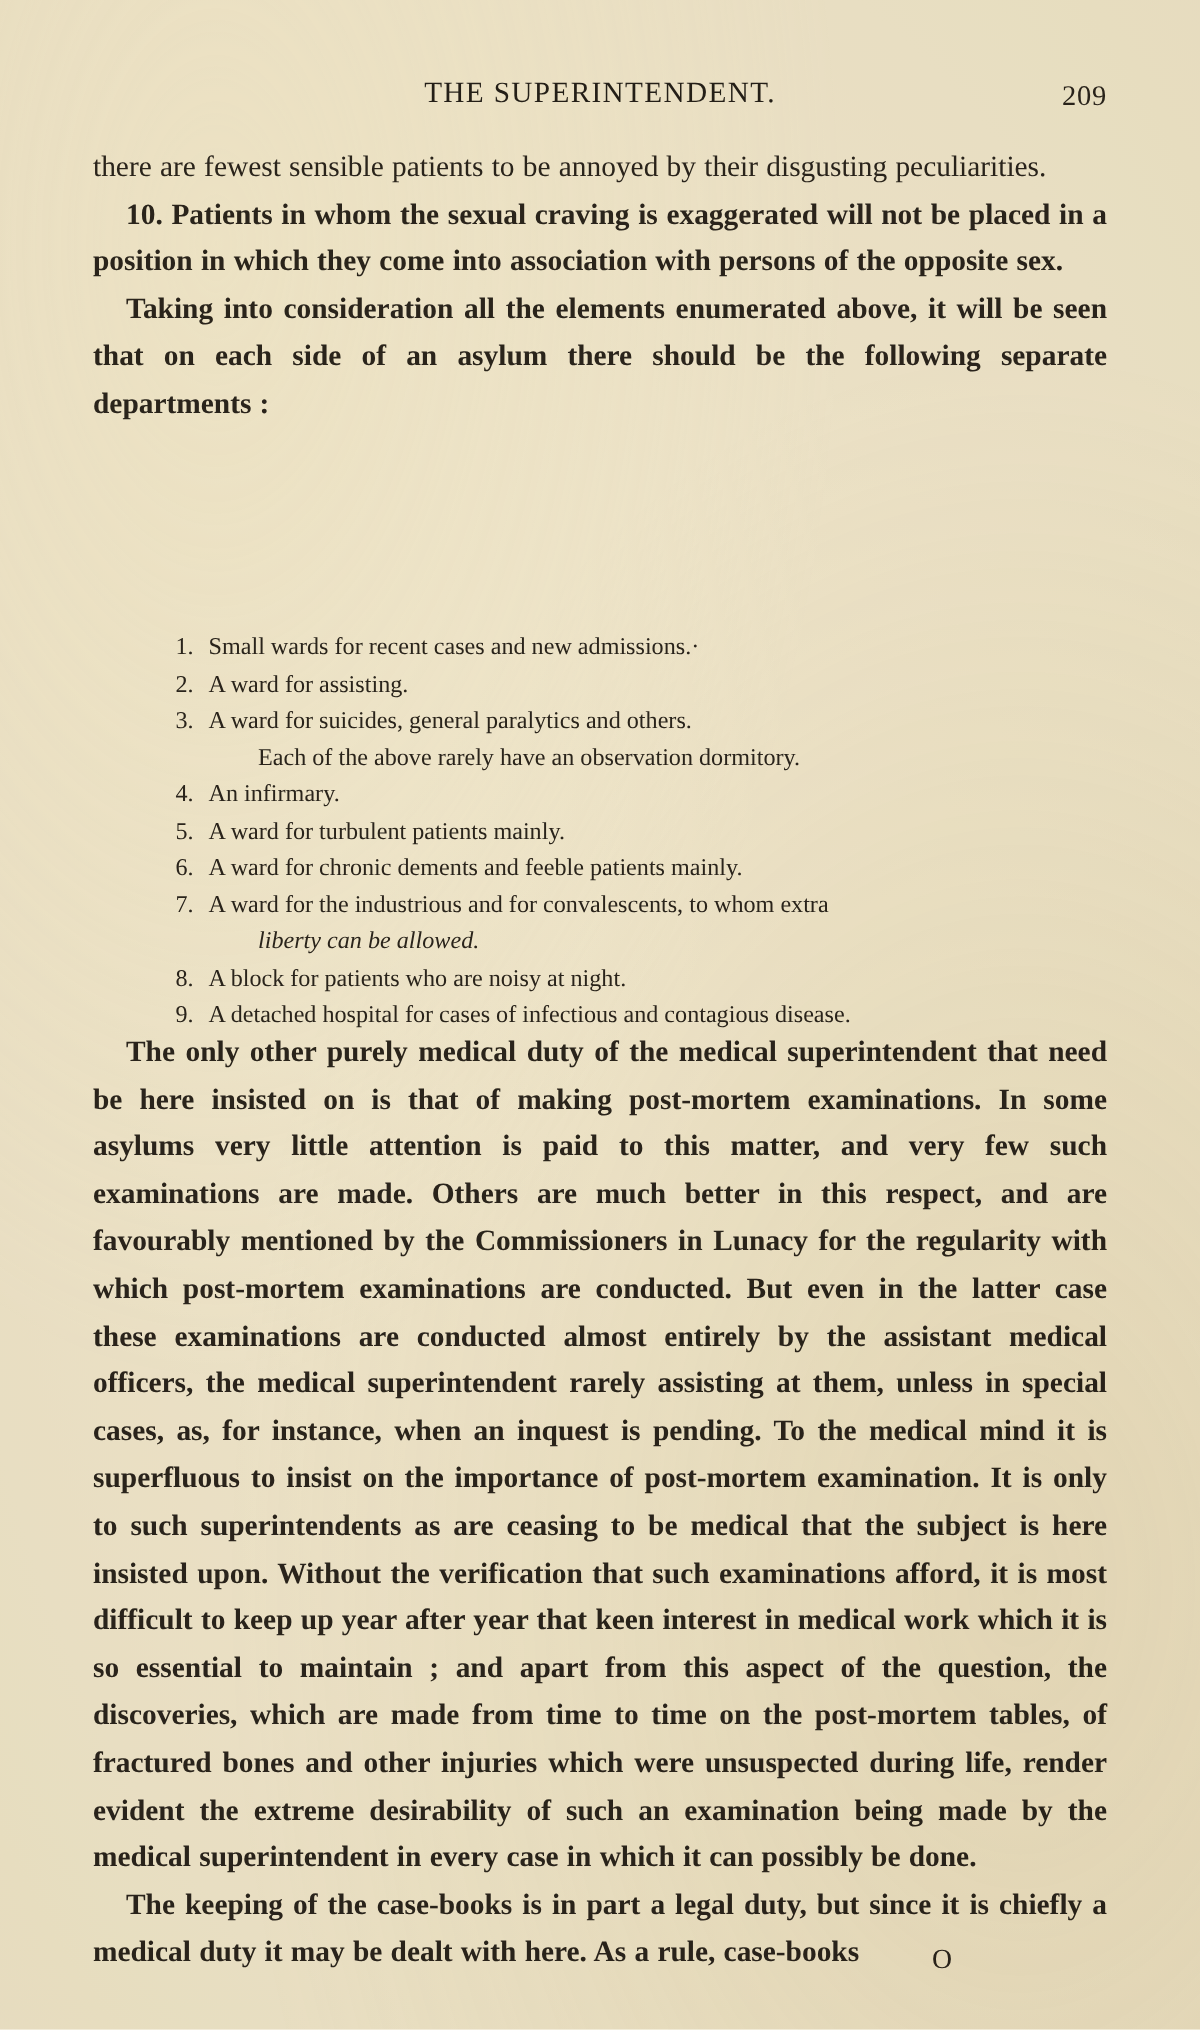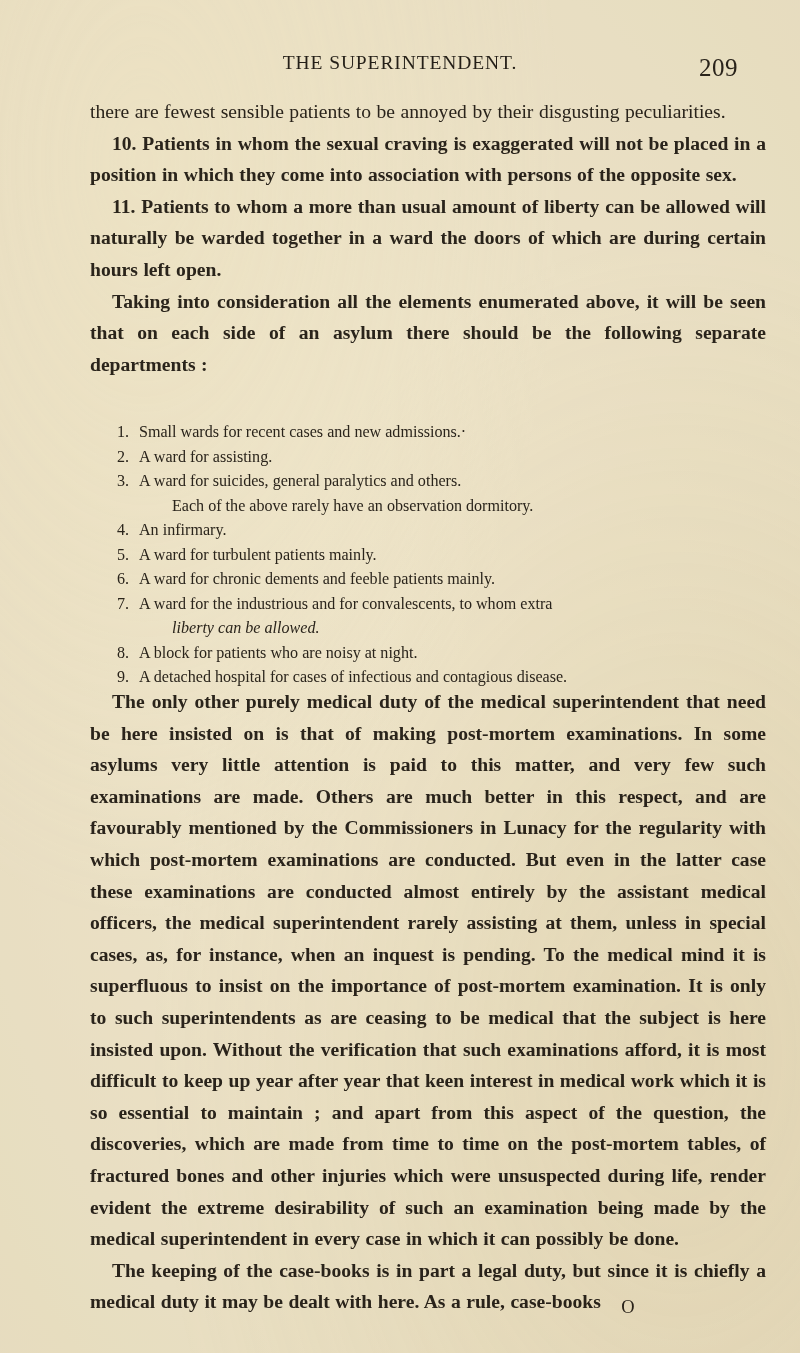--- a/index.html
+++ b/index.html
@@ -34,21 +34,20 @@
     left: 0;
     top: 0;
     width: 656px;
     height: 1353px;
   }
 
   .text-block {
     position: absolute;
     left: 62px;
     width: 676px;
-    margin-left: 28px;
   }
 
   
   .runhead {
     position: absolute;
     left: 62px;
     top: 52px;
     width: 676px;
     height: 26px;
   }
@@ -59,21 +58,21 @@
     transform: translateX(-50%);
     font-size: 19.5px;
     letter-spacing: 0.9px;
     white-space: nowrap;
     color: #241f18;
   }
   .runhead-folio {
     position: absolute;
     right: 0;
     top: 2px;
-    font-size: 25px;
+    font-size: 19px;
     letter-spacing: 0.5px;
     color: #2a241c;
   }
 
   
   .body-p {
     font-size: 19.6px;
     line-height: 31.6px;
     text-align: justify;
     text-justify: inter-word;
@@ -144,21 +143,20 @@
 <div class="page">
 
   <div class="runhead">
     <div class="runhead-title">THE SUPERINTENDENT.</div>
     <div class="runhead-folio">209</div>
   </div>
 
   <div class="text-block" style="top: 96px;">
     <p class="body-p noindent">there are fewest sensible patients to be annoyed by their disgusting peculiarities.</p>
     <p class="body-p indent">10. Patients in whom the sexual craving is exaggerated will not be placed in a position in which they come into association with persons of the opposite sex.</p>
-    <p class="body-p indent">11. Patients to whom a more than usual amount of liberty can be allowed will naturally be warded together in a ward the doors of which are during certain hours left open.</p>
     <p class="body-p indent">Taking into consideration all the elements enumerated above, it will be seen that on each side of an asylum there should be the following separate departments :</p>
   </div>
 
   <div class="inset-list" style="top: 420px;">
 
     <div class="inset-row">
       <span class="inset-num">1.</span>
       <span class="inset-text">Small wards for recent cases and new admissions.·</span>
     </div>
     <div class="inset-row">

